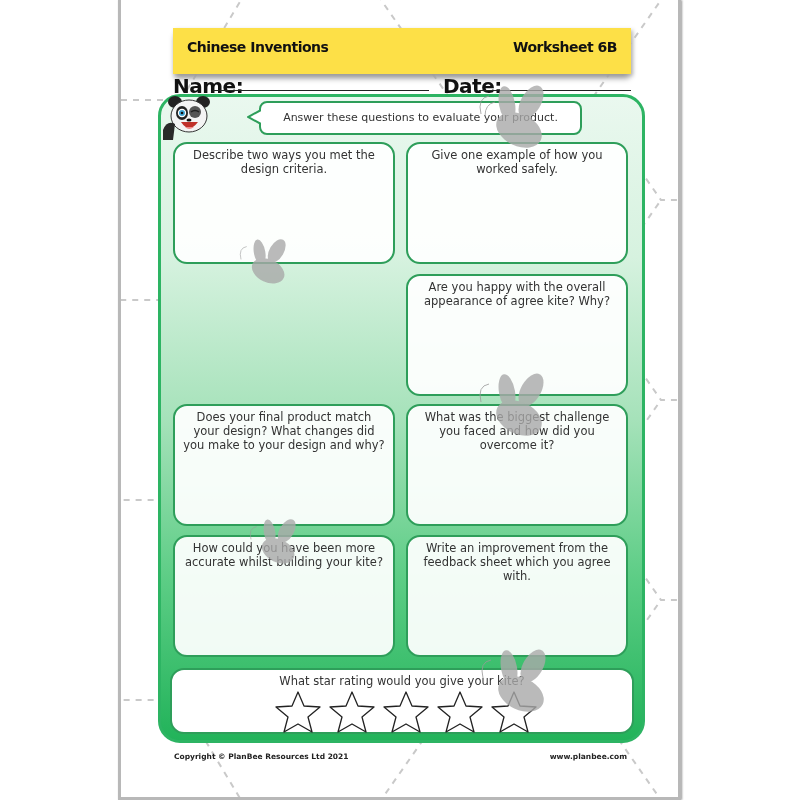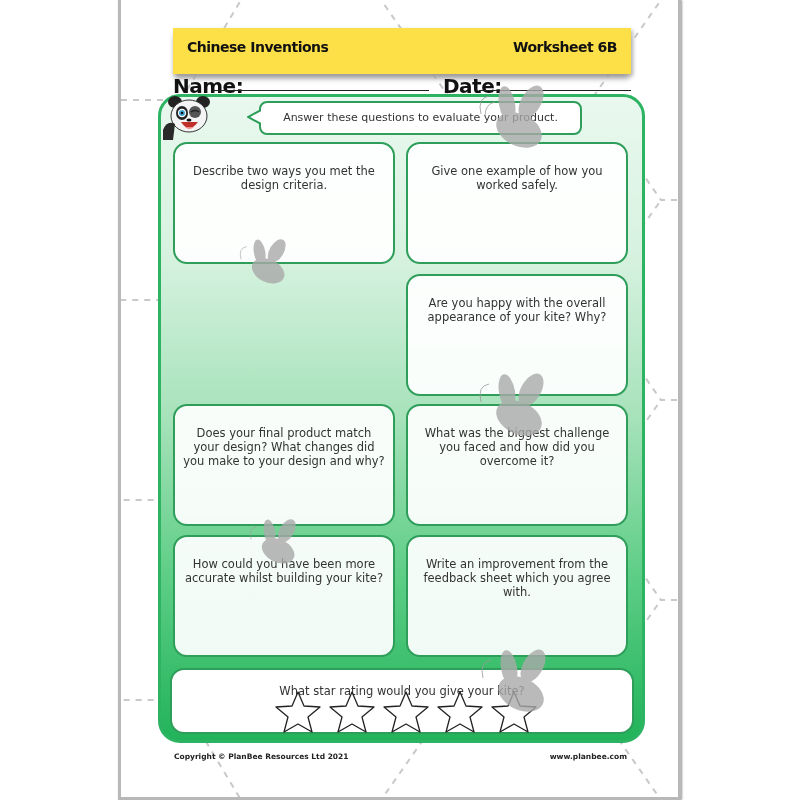--- a/index.html
+++ b/index.html
@@ -49,30 +49,30 @@
     }
     .intro-tail {
       position: absolute; left: 126px; top: 108px; width: 14px; height: 18px; z-index: 4;
     }
     .intro-text { font-size: 11px; color: #333; line-height: 30px; }
 
     .qbox {
       position: absolute; width: 222px; height: 122px;
       background: rgba(255,255,255,0.93);
       border: 2.5px solid #2e9e5a; border-radius: 14px;
-      z-index: 3; padding: 20px 8px; text-align: center;
+      z-index: 3; padding: 4px 8px; text-align: center;
     }
     .qtext { font-size: 11.5px; color: #333; line-height: 14px; }
 
     .rating-box {
       position: absolute; left: 49px; top: 668px; width: 464px; height: 66px;
       background: #fff; border: 2.5px solid #2e9e5a; border-radius: 14px;
       z-index: 3; text-align: center;
     }
-    .rating-text { font-size: 11.5px; color: #333; margin-top: 14px; line-height: 14px; }
+    .rating-text { font-size: 11.5px; color: #333; margin-top: 4px; line-height: 14px; }
     .stars { position: absolute; left: 102px; top: 20px; display: flex; gap: 6px; }
     .star { width: 48px; height: 44px; }
 
     .footer-left, .footer-right {
       position: absolute; top: 752px; font-size: 7.5px; font-weight: bold; color: #222; z-index: 3;
     }
     .footer-left { left: 53px; }
     .footer-right { right: 51px; }
 
     .bee { position: absolute; z-index: 5; opacity: 0.8; }
@@ -141,21 +141,21 @@
     <span class="intro-text">Answer these questions to evaluate your product.</span>
   </div>
 
   <div class="qbox" style="left:52px; top:142px;">
     <div class="qtext">Describe two ways you met the design criteria.</div>
   </div>
   <div class="qbox" style="left:285px; top:142px;">
     <div class="qtext">Give one example of how you worked safely.</div>
   </div>
   <div class="qbox" style="left:285px; top:274px;">
-    <div class="qtext">Are you happy with the overall appearance of your kite? Why?</div>
+    <div class="qtext">Are you happy with the overall appearance of agree kite? Why?</div>
   </div>
   <div class="qbox" style="left:52px; top:404px;">
     <div class="qtext">Does your final product match your design? What changes did you make to your design and why?</div>
   </div>
   <div class="qbox" style="left:285px; top:404px;">
     <div class="qtext">What was the biggest challenge you faced and how did you overcome it?</div>
   </div>
   <div class="qbox" style="left:52px; top:535px;">
     <div class="qtext">How could you have been more accurate whilst building your kite?</div>
   </div>

